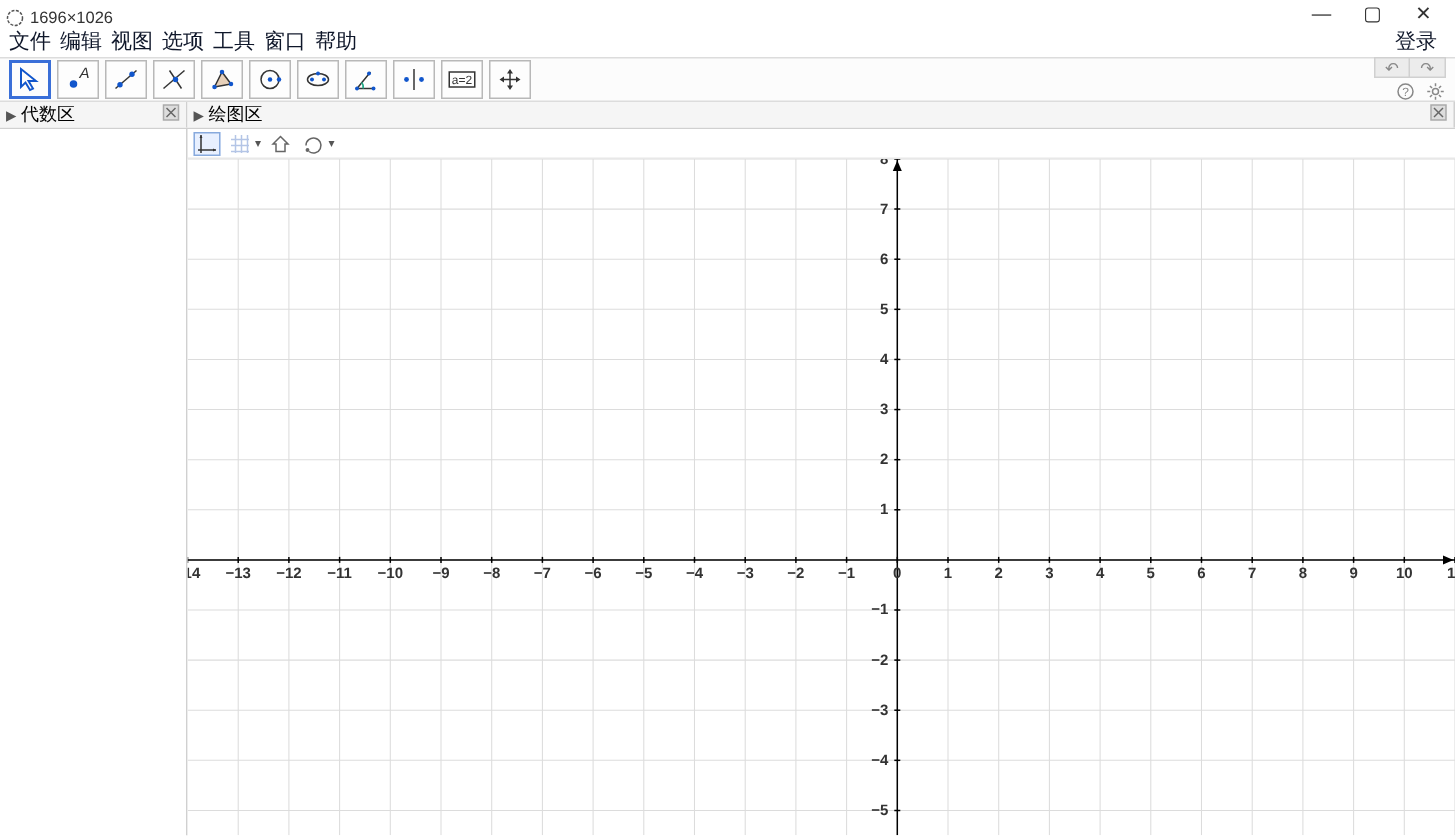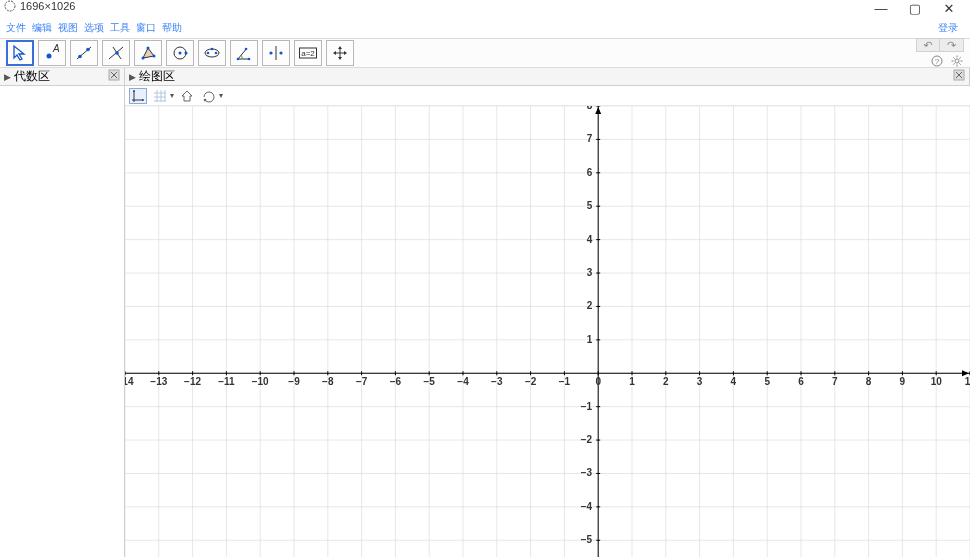--- a/index.html
+++ b/index.html
@@ -1,23 +1,23 @@
 <!DOCTYPE html>
 <html><head>
 <meta charset="utf-8">
 <style>
 * { box-sizing: border-box; margin: 0; padding: 0; font-family: "Microsoft YaHei", sans-serif; }
 html, body { width: 970px; height: 557px; overflow: hidden; background: #fff; font-size: 12px; color: #000; }
-.titlebar { display: flex; align-items: flex-start; height: 18px; padding: 0 4px; }
+.titlebar { display: flex; align-items: flex-end; height: 18px; padding: 0 4px; }
 .titlebar .appicon svg { display: block; }
 .titlebar .dims { margin-left: 4px; font-size: 11px; color: #333; }
 .titlebar .spacer { flex: 1; }
 .titlebar .winbtn { width: 34px; text-align: center; font-size: 13px; color: #333; line-height: 18px; }
 .menubar { display: flex; align-items: center; height: 20px; padding: 0 6px; }
-.menubar .menuitem { margin-right: 6px; font-size: 10px; color: #3b82f6; }
+.menubar .menuitem { margin-right: 6px; font-size: 14px; color: #0f172a; }
 .menubar .spacer { flex: 1; }
 .toolbar { display: flex; align-items: center; height: 30px; padding: 2px 6px; background: #fcfcfc; border-top: 1px solid #dcdcdc; border-bottom: 1px solid #dcdcdc; }
 .toolgroup { display: flex; gap: 4px; }
 .toolbtn { width: 28px; height: 26px; border: 1px solid #b8b8b8; background: #fdfdfd; display: flex; align-items: center; justify-content: center; position: relative; }
 .toolbtn.selected { border: 2px solid #3a6fd8; }
 .toolbtn svg { display: block; }
 .toolbar .spacer { flex: 1; }
 .rightctrl { display: flex; flex-direction: column; align-items: flex-end; gap: 2px; margin-left: 8px; }
 .undoredo { display: flex; }
 .urbtn { width: 24px; height: 14px; background: #ececec; border: 1px solid #d0d0d0; display: flex; align-items: center; justify-content: center; font-size: 11px; color: #888; }

